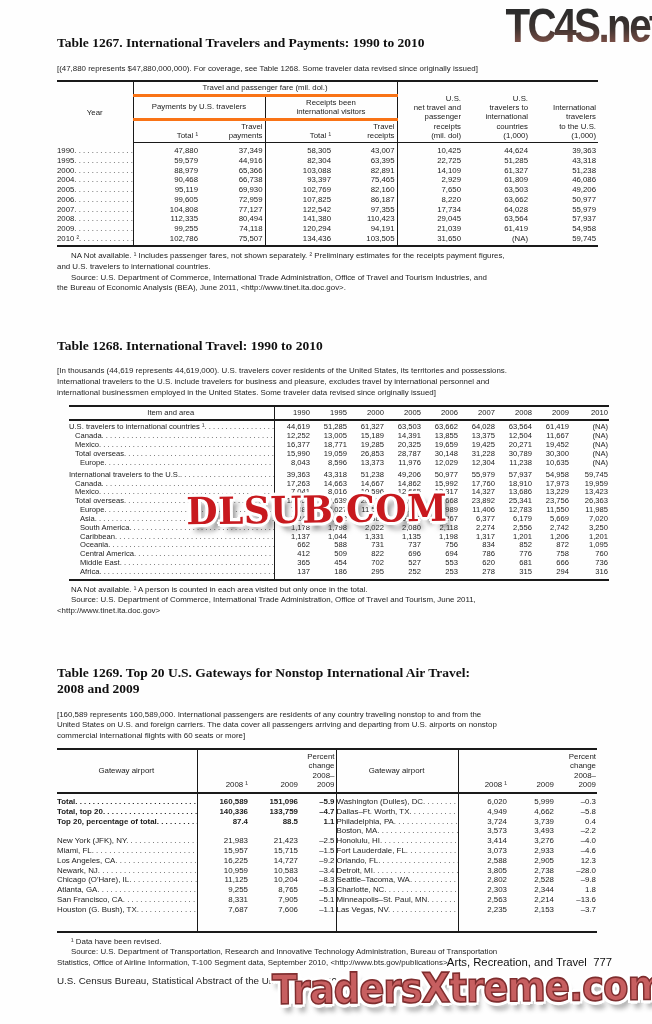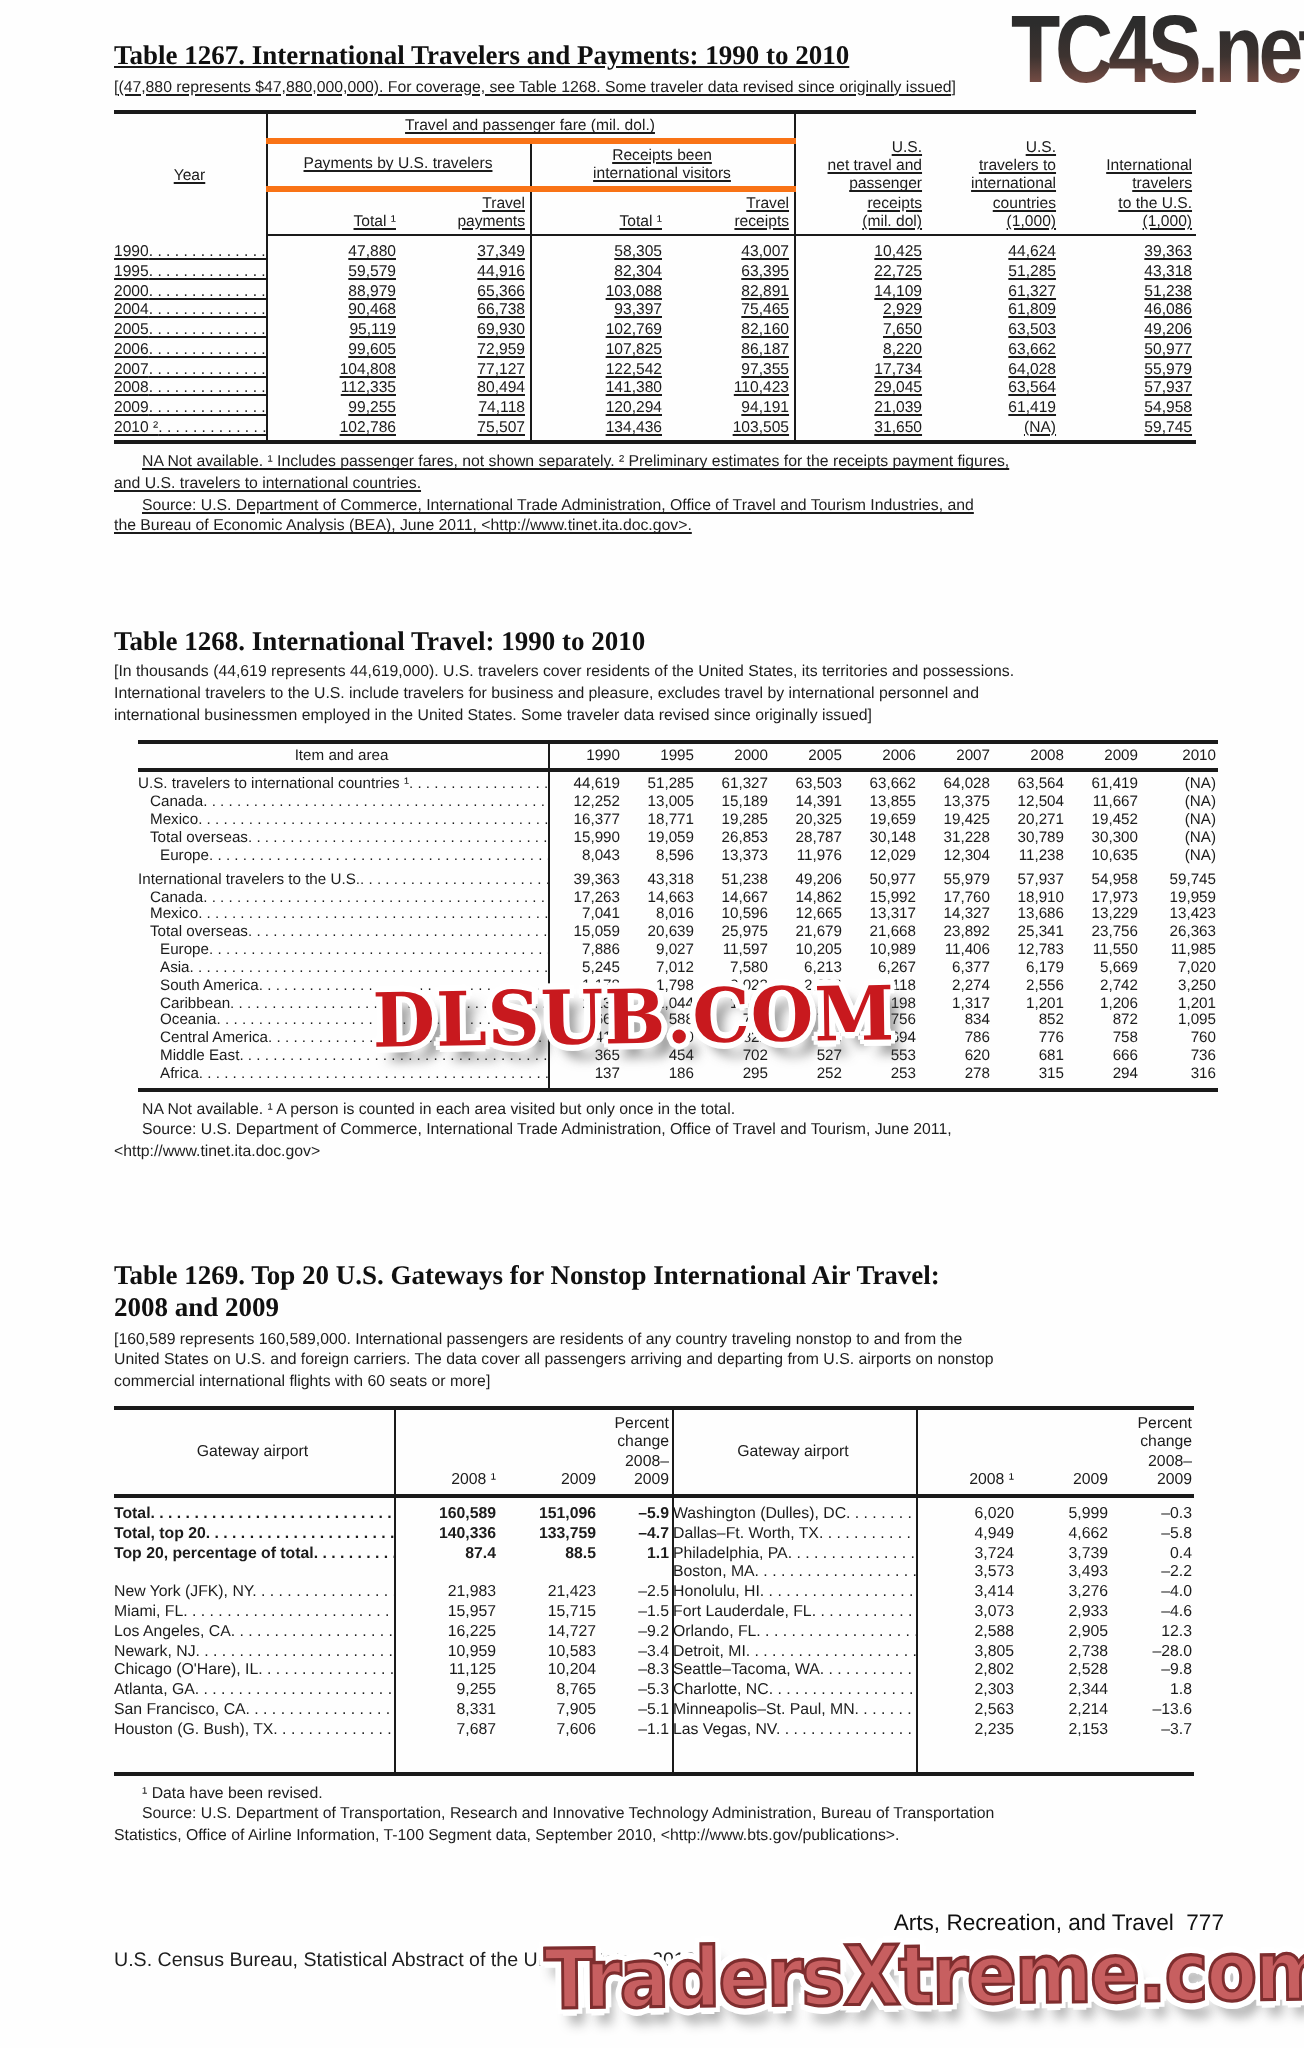--- a/index.html
+++ b/index.html
@@ -2,21 +2,21 @@
 <html><head>
 <meta charset="utf-8">
 <style>
   * { margin:0; padding:0; box-sizing:border-box; }
   html,body { background:#fff; }
   body { width:652px; height:1024px; font-family:"Liberation Sans",sans-serif; color:#1b1b1b; }
   .page { position:relative; width:652px; height:1024px; overflow:hidden; background:#fefefe; }
   .content { padding:0 54px 0 57px; }
 
   .tbl-title { font-family:"Liberation Serif",serif; font-weight:bold; font-size:13.5px; line-height:16.5px; color:#101010; white-space:pre-line; }
-  .tbl-note { font-size:7.9px; line-height:10.8px; color:#1d1d1d; white-space:pre-line; margin-top:2px; }
+  .tbl-note { font-size:7.9px; line-height:10.8px; color:#1d1d1d; white-space:pre-line; margin-top:12px; }
   .fn { font-size:7.9px; line-height:10.6px; color:#1d1d1d; text-indent:14px; white-space:pre-line; }
   .fnotes { margin-top:4px; }
 
   table { border-collapse:collapse; table-layout:fixed; margin-top:6px;
           border-top:2px solid #1a1a1a; border-bottom:2px solid #1a1a1a; }
   th,td { font-weight:normal; padding:0; }
   .br { border-right:1px solid #1a1a1a; }
   .b  { font-weight:bold; }
   tr.bold { font-weight:bold; }
   .stub { text-align:left; overflow:hidden; white-space:nowrap; }
@@ -84,21 +84,21 @@
                            4px 8px 6px rgba(40,40,40,.4); }
 </style>
 </head>
 <body>
 
 <div class="page">
   <div class="wm wm-top">TC4S.net</div>
 
   <div class="content">
 
-    <section style="padding-top:20px;text-decoration:underline;">
+    <section style="padding-top:35px;">
       <h2 class="tbl-title">Table 1267. International Travelers and Payments: 1990 to 2010</h2>
       <p class="tbl-note">[(47,880 represents $47,880,000,000). For coverage, see Table 1268. Some traveler data revised since originally issued]</p>
       <table class="t1267">
         <colgroup>
           <col style="width:76px">
             <col style="width:67px">
             <col style="width:65px">
             <col style="width:68px">
           <col style="width:64px">
             <col style="width:66px">

